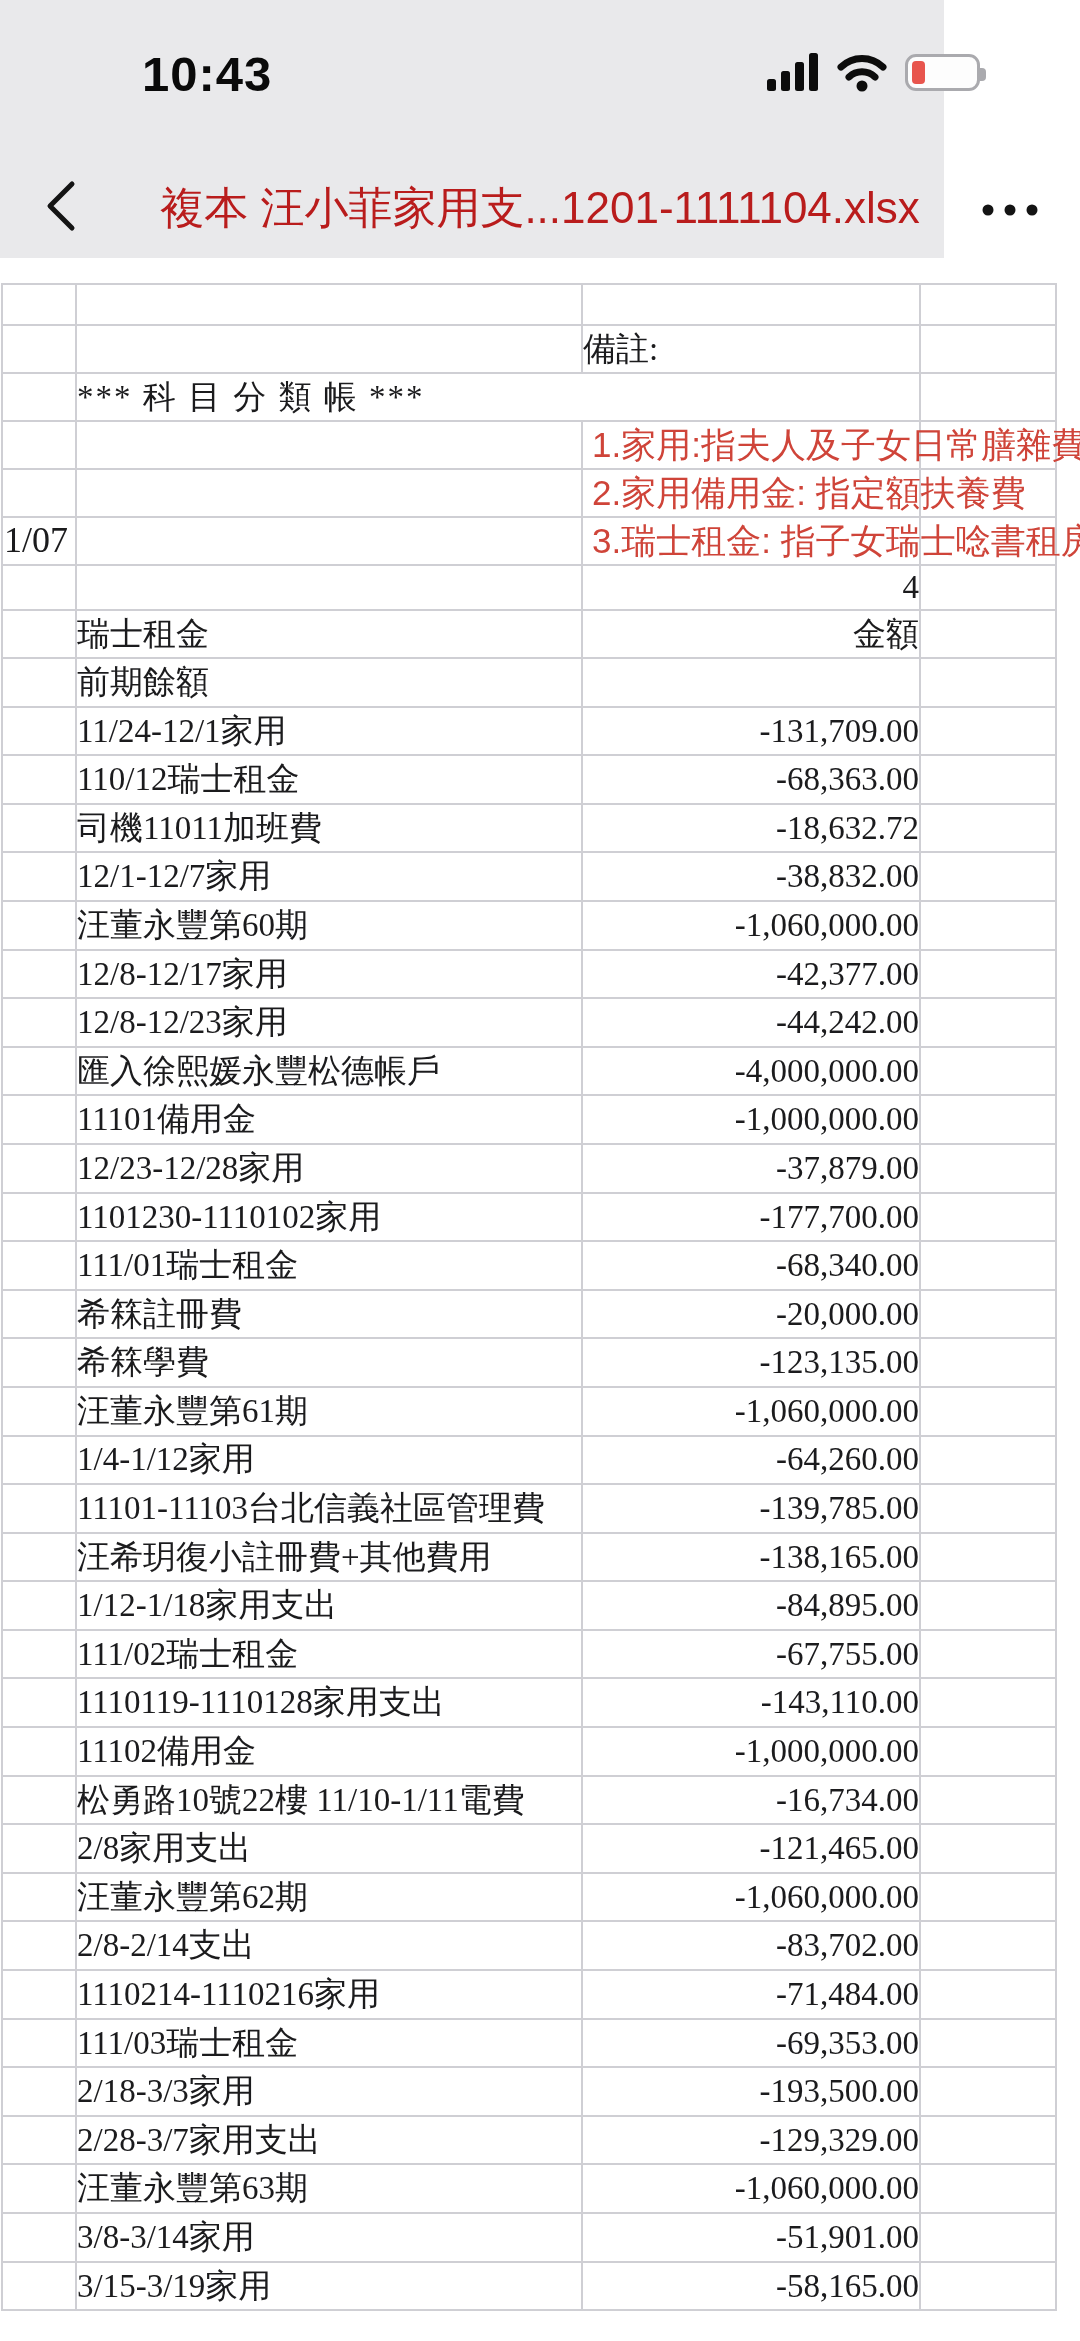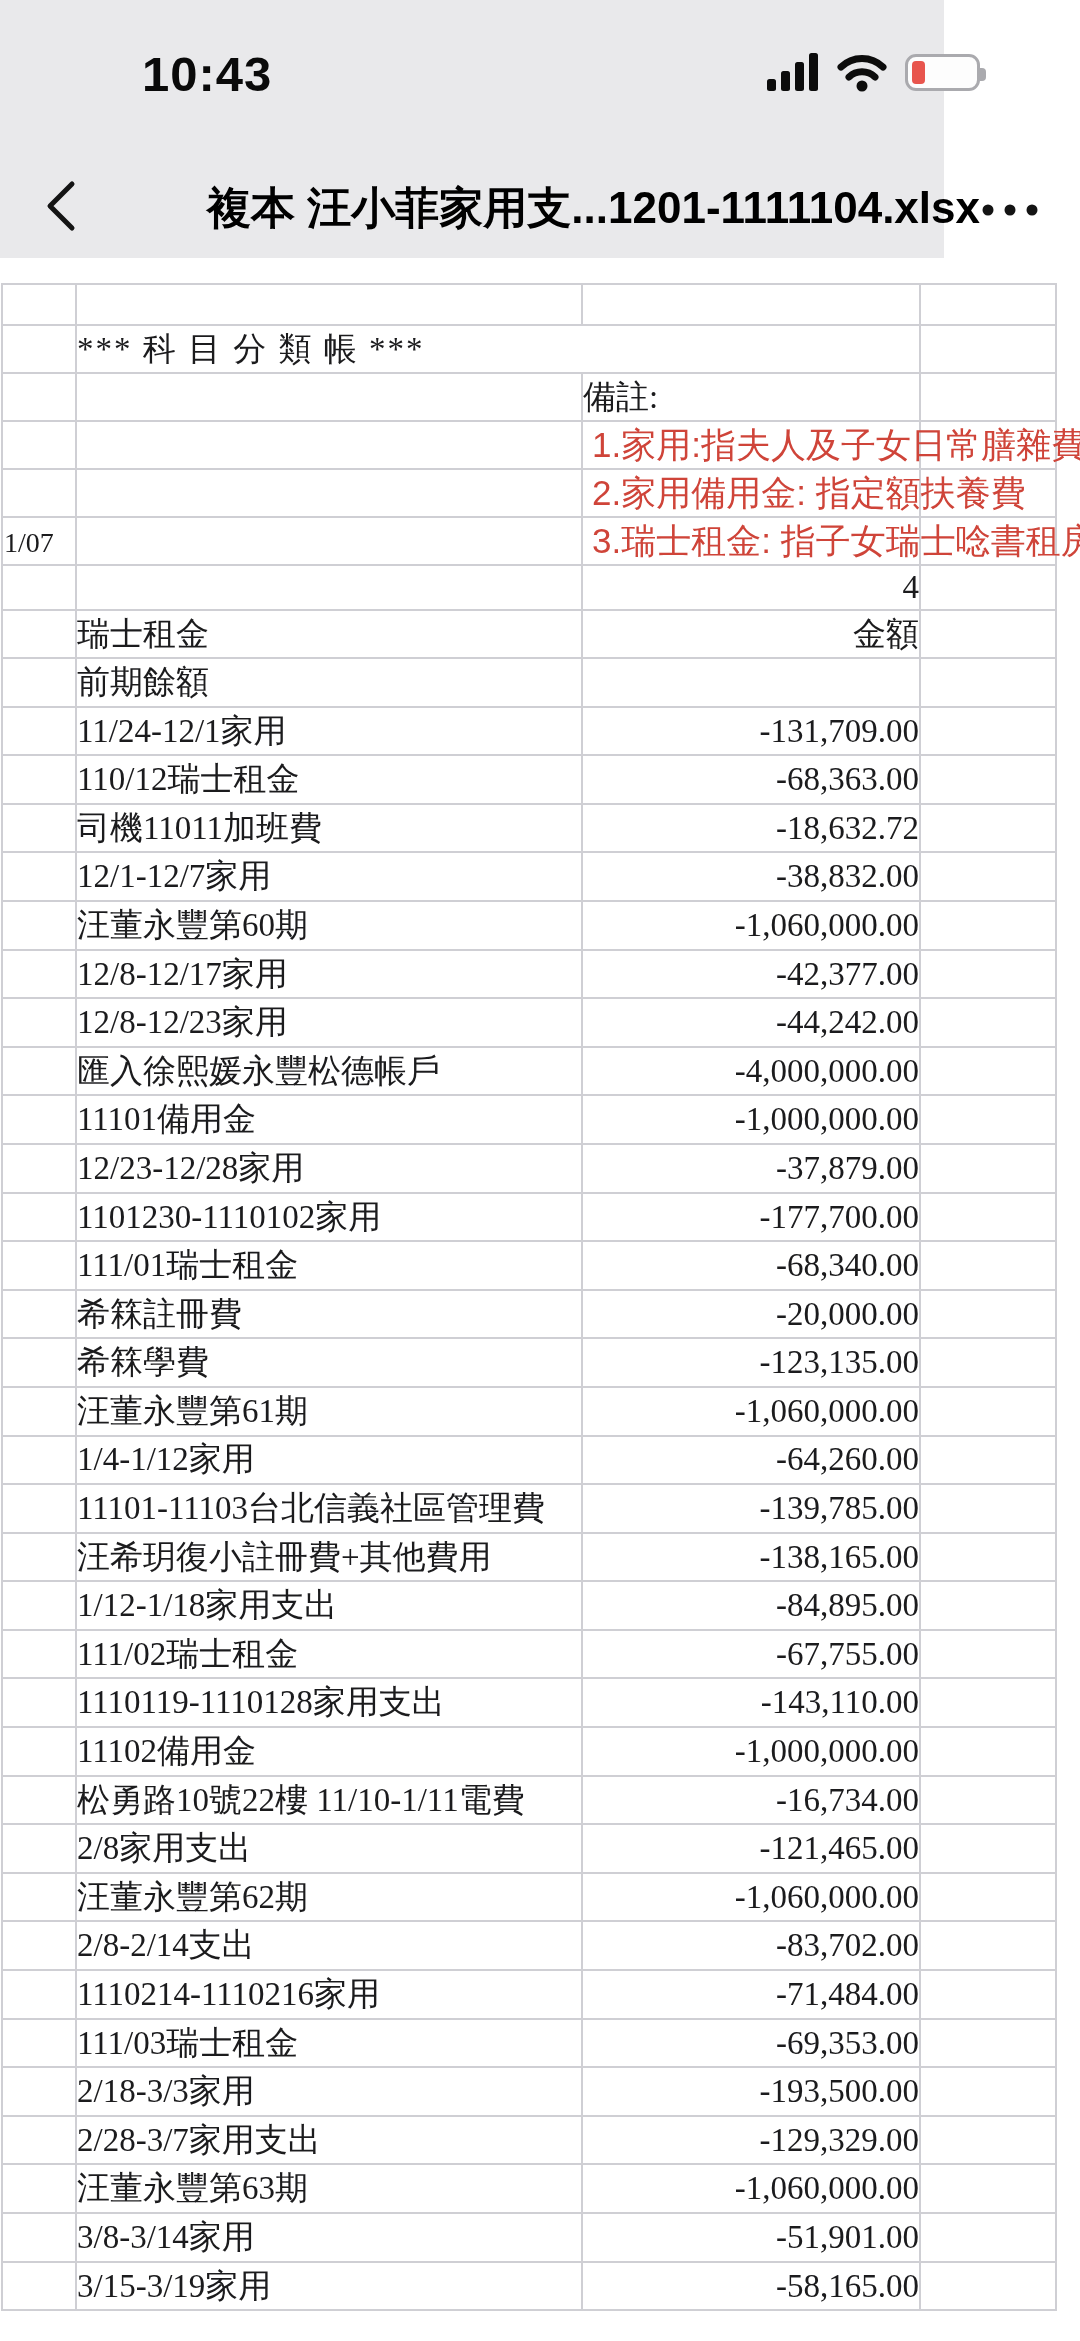--- a/index.html
+++ b/index.html
@@ -18,21 +18,21 @@
   .sig{position:absolute;left:767px;top:53px;}
   .wifi{position:absolute;left:836px;top:53px;}
   .battery{position:absolute;left:905px;top:54px;width:75px;height:37px;
     border:3px solid #aaaaae;border-radius:11px;box-sizing:border-box;background:#fdfdfd;}
   .battery .fill{position:absolute;left:4px;top:4px;width:13px;height:23px;border-radius:4px;}
   .battery .nub{position:absolute;right:-9px;top:11px;width:6px;height:13px;border-radius:0 4px 4px 0;background:#aaaaae;}
   .navbar{position:absolute;left:0;top:180px;width:1080px;height:60px;}
   .back-btn{position:absolute;left:42px;top:-4px;width:40px;height:60px;cursor:pointer;}
   .nav-title{
     position:absolute;left:100px;right:100px;top:0;height:60px;line-height:56px;
-    text-align:right;font-size:44px;font-weight:700;color:#000000;white-space:nowrap;overflow:hidden;
+    text-align:center;font-size:44px;font-weight:400;color:#b91c1c;white-space:nowrap;overflow:hidden;
   }
   .more-btn{position:absolute;right:40px;top:18px;width:60px;height:24px;cursor:pointer;}
   
   .sheet-area{position:absolute;left:0;top:258px;width:1080px;height:2083px;background:#fff;}
   table.ledger{
     position:absolute;left:1px;top:25px;width:1054px;
     border-collapse:collapse;table-layout:fixed;
     font-family:"Liberation Serif","DejaVu Serif",serif;color:#1b1b1d;
   }
   table.ledger td{
@@ -44,21 +44,21 @@
   tr.hr1 td{height:39px;}  tr.hrow td{height:46px;} tr.hr7 td{height:43px;}
   tr.chead td{height:46px;} tr.r td{height:46.6px;}
   .num{text-align:right;padding-right:11px;font-size:34px;}
   .ledger-title{white-space:nowrap;font-size:34px;letter-spacing:2px;}
   .notes-label{padding-left:9px;font-size:34px;}
   .note-red{
     position:relative;z-index:3;display:inline-block;white-space:nowrap;
     padding-left:9px;font-size:35px;font-weight:500;
     font-family:"Liberation Sans","DejaVu Sans",sans-serif;
   }
-  .margin-note{display:inline-block;white-space:nowrap;margin-left:1px;font-size:28px;}
+  .margin-note{display:inline-block;white-space:nowrap;margin-left:1px;font-size:36px;}
   .colhead{font-size:34px;}
 </style>
 </head>
 <body>
 
 <div class="screen">
 
   <div class="chrome">
     <span class="status-time">10:43</span>
 
@@ -103,27 +103,27 @@
         </colgroup>
       <tbody>
         <tr class="hr1">
           <td class="ca"></td>
           <td class="cb"></td>
           <td class="cc"></td>
           <td class="cd"></td>
         </tr>
         <tr class="hrow">
           <td class="ca"></td>
+          <td class="cb"></td>
+          <td class="cc notes-label">備註:</td>
+          <td class="cd"></td>
+        </tr>
+        <tr class="hrow">
+          <td class="ca"></td>
           <td class="cb ledger-title" colspan="2">***  科  目  分  類  帳  ***</td>
-          <td class="cd"></td>
-        </tr>
-        <tr class="hrow">
-          <td class="ca"></td>
-          <td class="cb"></td>
-          <td class="cc notes-label">備註:</td>
           <td class="cd"></td>
         </tr>
         <tr class="hrow">
           <td class="ca"></td>
           <td class="cb"></td>
           <td class="cc"><span class="note-red" style="color:#cf4439">1.家用:指夫人及子女日常膳雜費..等</span></td>
           <td class="cd"></td>
         </tr>
         <tr class="hrow">
           <td class="ca"></td>

